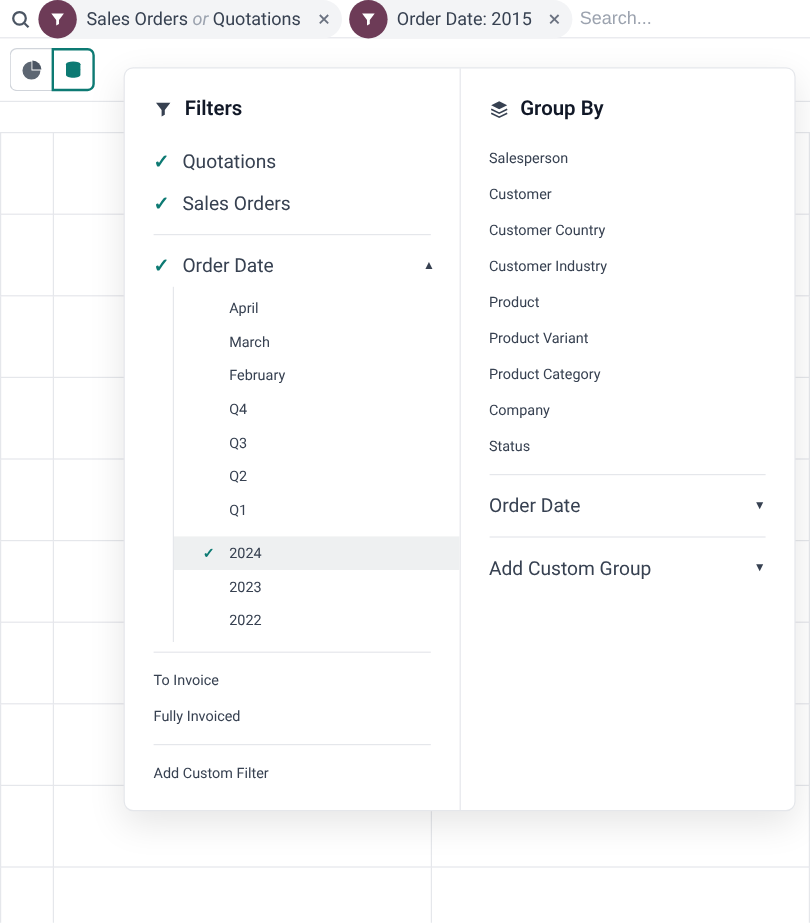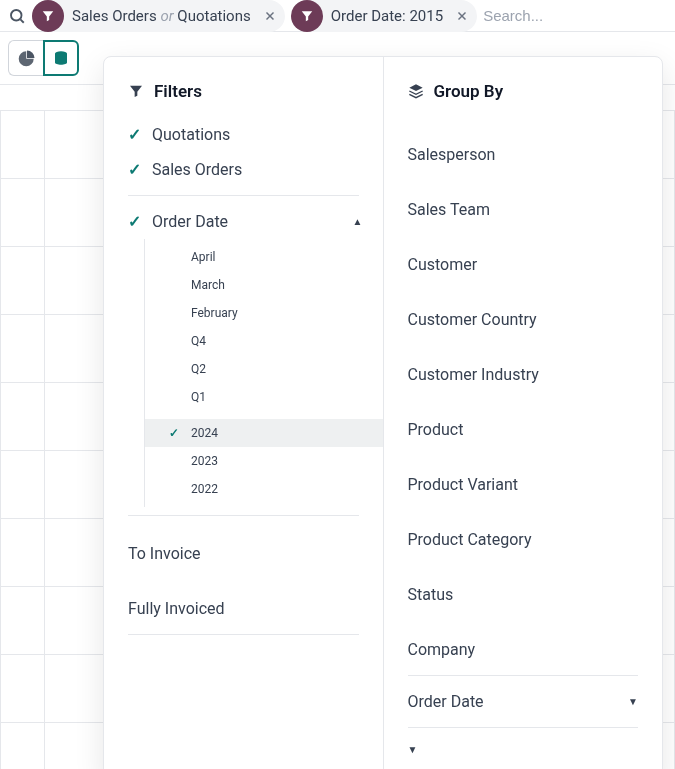--- a/index.html
+++ b/index.html
@@ -217,22 +217,21 @@
       font-weight: bold;
       flex-shrink: 0;
     }
     .sub-item.no-check {
       padding-left: 46px;
     }
     .plain-item {
       padding: 8px 24px;
       cursor: pointer;
       color: #374151;
-      font-size: 16px;
-      margin-top: 20px;
+      font-size: 12px;
     }
     .group-expandable {
       display: flex;
       align-items: center;
       justify-content: space-between;
       padding: 8px 24px;
       cursor: pointer;
       font-size: 16px;
     }
   </style>
@@ -390,20 +389,23 @@
       <div class="sub-item no-check">
           <span>March</span>
         </div>
       <div class="sub-item no-check">
           <span>February</span>
         </div>
       <div class="sub-item no-check">
           <span>Q4</span>
         </div>
       <div class="sub-item no-check">
+          <span>Q3</span>
+        </div>
+      <div class="sub-item no-check">
           <span>Q2</span>
         </div>
       <div class="sub-item no-check">
           <span>Q1</span>
         </div>
 
       <div style="height:8px"></div>
 
       <div class="sub-item selected">
         <span class="check">✓</span>
@@ -417,49 +419,50 @@
         </div>
     </div>
 
     <div class="divider"></div>
 
     <div class="plain-item">To Invoice</div>
     <div class="plain-item">Fully Invoiced</div>
 
     <div class="divider"></div>
 
+    <div class="plain-item">Add Custom Filter</div>
   </div>
 
   <div class="dropdown-col">
     <div class="dropdown-header">
       <svg viewBox="0 0 24 24" fill="currentColor">
         <path d="M12 2L2 7l10 5 10-5-10-5z"></path>
         <path d="M2 12l10 5 10-5" fill="none" stroke="currentColor" stroke-width="2"></path>
         <path d="M2 17l10 5 10-5" fill="none" stroke="currentColor" stroke-width="2"></path>
       </svg>
       <span>Group By</span>
     </div>
 
     <div class="plain-item">Salesperson</div>
-    <div class="plain-item">Sales Team</div>
     <div class="plain-item">Customer</div>
     <div class="plain-item">Customer Country</div>
     <div class="plain-item">Customer Industry</div>
     <div class="plain-item">Product</div>
     <div class="plain-item">Product Variant</div>
     <div class="plain-item">Product Category</div>
+    <div class="plain-item">Company</div>
     <div class="plain-item">Status</div>
-    <div class="plain-item">Company</div>
 
     <div class="divider"></div>
 
     <div class="group-expandable">
       <span>Order Date</span>
       <span class="caret">▼</span>
     </div>
 
     <div class="divider"></div>
 
     <div class="group-expandable">
+      <span>Add Custom Group</span>
       <span class="caret">▼</span>
     </div>
   </div>
 </div>
 
 </body></html>

